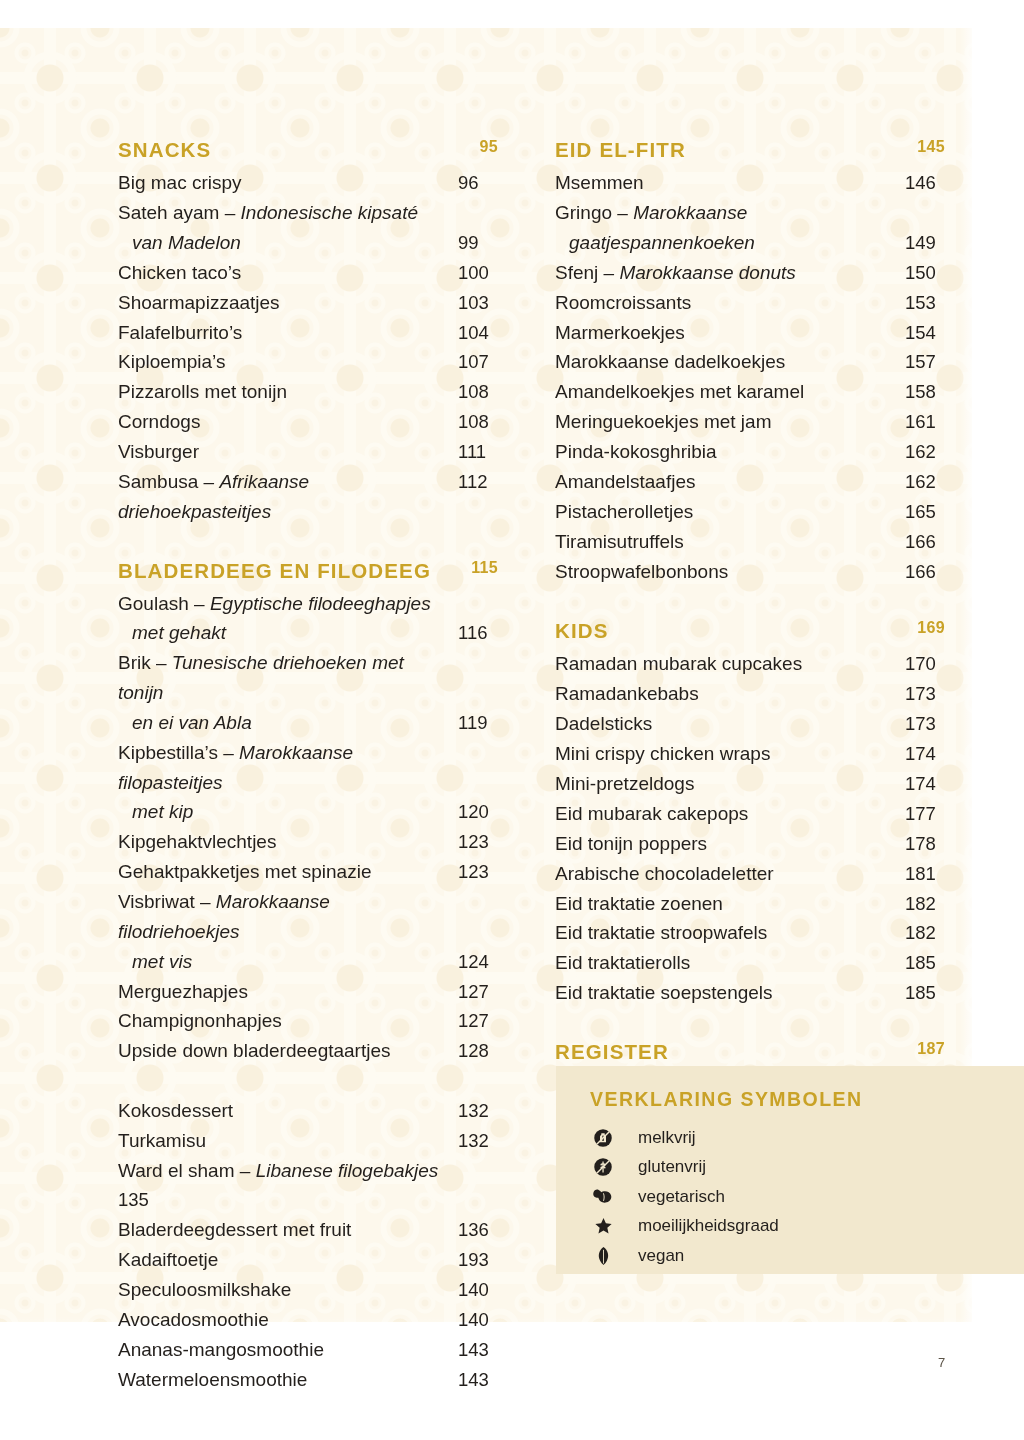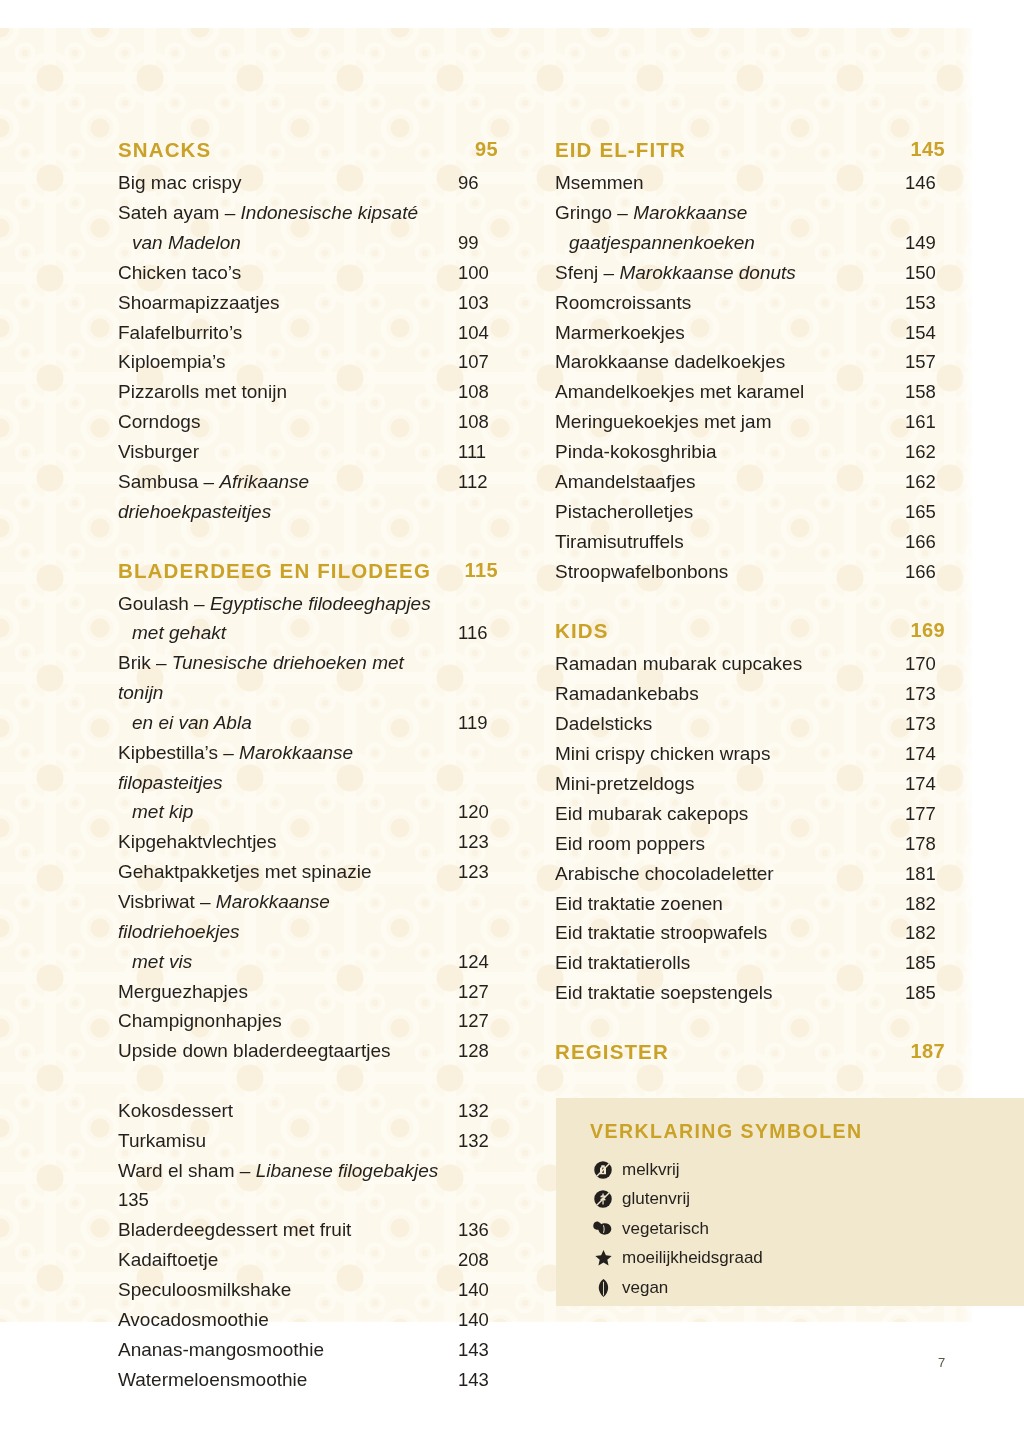--- a/index.html
+++ b/index.html
@@ -95,21 +95,21 @@
     color: #c9a227;
     font-size: 20.5px;
     font-weight: bold;
     letter-spacing: 0.055em;
     line-height: 1.32;
     margin-bottom: 5px;
   }
   .sec-head .t { white-space: nowrap; }
   .sec-head .pg {
     margin-left: auto;
-    font-size: 20px;
+    font-size: 16px;
     font-weight: bold;
     letter-spacing: 0.02em;
   }
 
   .entry {
     display: flex;
     align-items: baseline;
     color: #231f1c;
     font-size: 19px;
     line-height: 1.565;
@@ -120,21 +120,21 @@
     min-width: 40px;
     font-size: 18.5px;
   }
   .entry .t i { font-style: italic; }
   .entry.cont .t { padding-left: 14px; }
 
   
   #legend {
     position: absolute;
     left: 556px;
-    top: 1098px;
+    top: 1066px;
     width: 468px;
     height: 208px;
     background: #f2e8ce;
   }
   #legend-title {
     position: absolute;
     left: 34px;
     top: 22px;
     color: #c9a227;
     font-size: 19.5px;
@@ -156,21 +156,21 @@
     width: 30px;
     flex: 0 0 30px;
     display: flex;
     align-items: center;
     justify-content: center;
     color: #231f1c;
   }
   .legend-lbl {
     color: #231f1c;
     font-size: 17px;
-    margin-left: 4px;
+    margin-left: 20px;
   }
 
   
   #folio {
     position: absolute;
     left: 938px;
     top: 1355px;
     font-size: 13px;
     color: #5c5448;
   }
@@ -306,21 +306,21 @@
       </div>
       <div class="entry cont">
         <span class="pg">135</span>
       </div>
       <div class="entry">
         <span class="t">Bladerdeegdessert met fruit</span>
         <span class="pg">136</span>
       </div>
       <div class="entry">
         <span class="t">Kadaiftoetje</span>
-        <span class="pg">208</span>
+        <span class="pg">193</span>
       </div>
       <div class="entry">
         <span class="t">Speculoosmilkshake</span>
         <span class="pg">140</span>
       </div>
       <div class="entry">
         <span class="t">Avocadosmoothie</span>
         <span class="pg">140</span>
       </div>
       <div class="entry">
@@ -419,21 +419,21 @@
       </div>
       <div class="entry">
         <span class="t">Mini-pretzeldogs</span>
         <span class="pg">174</span>
       </div>
       <div class="entry">
         <span class="t">Eid mubarak cakepops</span>
         <span class="pg">177</span>
       </div>
       <div class="entry">
-        <span class="t">Eid room poppers</span>
+        <span class="t">Eid tonijn poppers</span>
         <span class="pg">178</span>
       </div>
       <div class="entry">
         <span class="t">Arabische chocoladeletter</span>
         <span class="pg">181</span>
       </div>
       <div class="entry">
         <span class="t">Eid traktatie zoenen</span>
         <span class="pg">182</span>
       </div>

